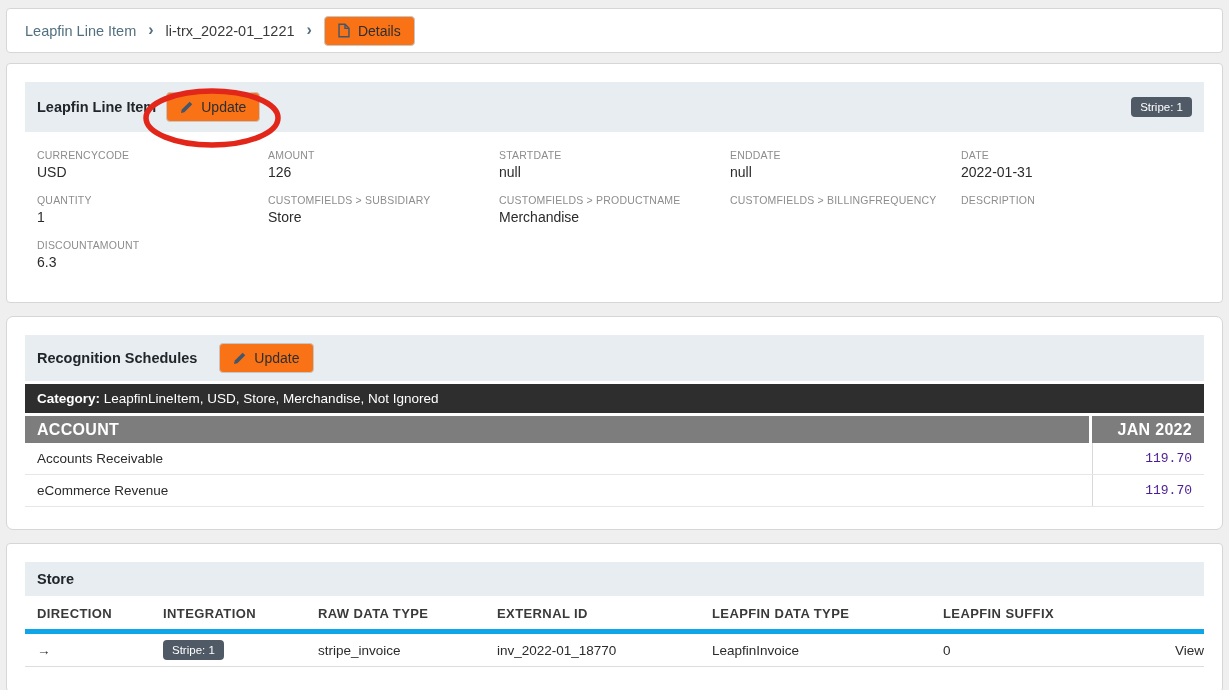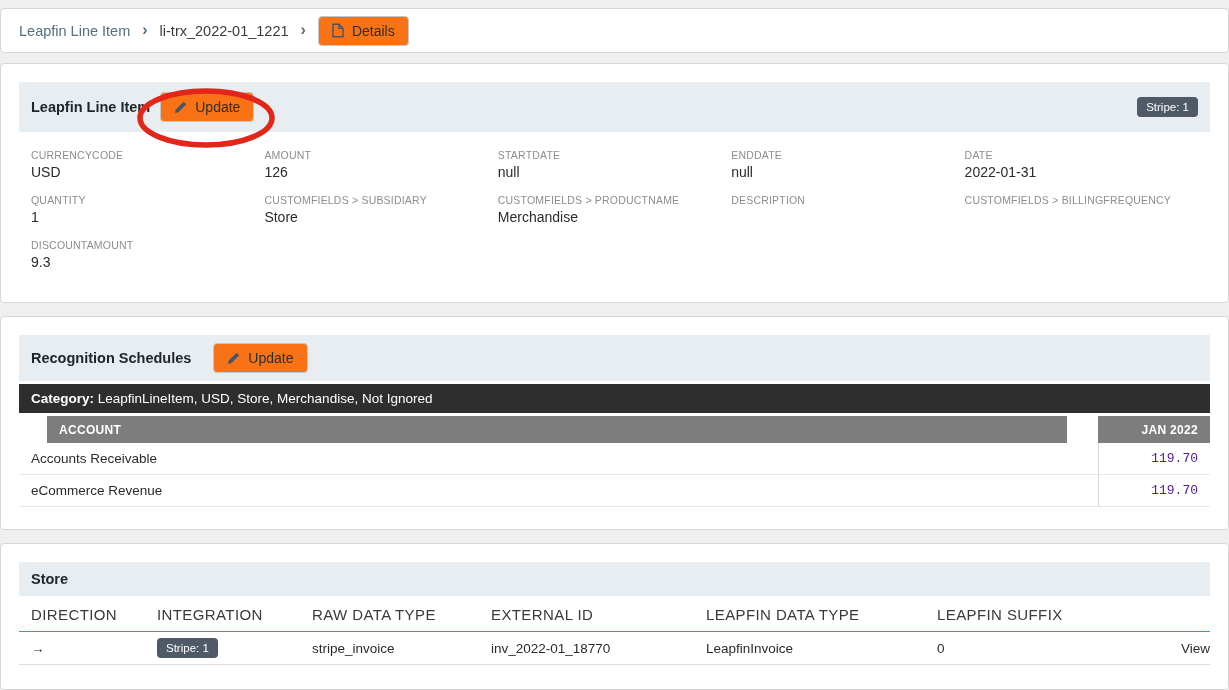--- a/index.html
+++ b/index.html
@@ -3,21 +3,21 @@
 <meta charset="utf-8">
 <style>
   * { margin:0; padding:0; box-sizing:border-box; }
   html,body { background:#efefef; }
   body {
     font-family:"Liberation Sans", sans-serif;
     color:#2d2d2d;
     width:1229px; height:690px;
     overflow:hidden;
   }
-  .page { width:1229px; height:690px; padding:8px 0; }
+  .page { width:1229px; height:690px; padding:8px 6px; }
 
   .card {
     background:#fff;
     border:1px solid #d6d6d6;
     border-radius:4px;
     position:relative;
   }
 
   
   .crumb-bar {
@@ -73,36 +73,36 @@
   }
   .field { margin-bottom:12px; min-height:33px; }
   .field-label {
     font-size:10.5px; color:#8d8d8d;
     letter-spacing:.2px;
     text-transform:uppercase;
   }
   .field-value { font-size:14px; color:#2b2b2b; margin-top:3px; min-height:17px; }
 
   
-  .card-rec { margin-top:13px; padding:18px 18px 22px 18px; }
+  .card-rec { margin-top:13px; padding:18px 18px 22px 18px;border-radius:7px; }
   .card-rec .strip { height:46px; }
   .card-rec .btn { margin-left:22px; }
   .category-bar {
     margin-top:3px;
     background:#2e2e2e; color:#fff;
     font-size:13.5px;
     padding:7px 12px;
   }
   .category-bar b { font-weight:bold; }
   .rec-head {
     margin-top:3px;
     display:flex; gap:3px;
     height:27px;
   }
-  .rec-head .cell { background:#7d7d7d; color:#fff; font-size:12px; font-weight:bold; letter-spacing:.3px; display:flex; align-items:center;margin-left:28px; }
+  .rec-head .cell { background:#7d7d7d; color:#fff; font-size:16px; font-weight:bold; letter-spacing:.3px; display:flex; align-items:center; }
   .rec-head .c-account { flex:1; padding-left:12px; }
   .rec-head .c-amount  { width:112px; justify-content:flex-end; padding-right:12px; }
   .rec-row {
     display:flex; height:32px; align-items:center;
     border-bottom:1px solid #e6e6e6;
   }
   .rec-row .c-account { flex:1; padding-left:12px; font-size:13.5px; color:#2b2b2b; }
   .rec-row .c-amount {
     width:112px; text-align:right; padding-right:12px;
     border-left:1px solid #d9d9d9;
@@ -110,24 +110,24 @@
     font-family:Liberation Mono, monospace;
     font-size:13px; color:#4c1d95;margin-left:21px;
   }
 
   
   .card-links { margin-top:13px; padding:18px 18px 24px 18px; }
   .card-links .strip { height:34px; }
   .links-table { width:100%; border-collapse:collapse; margin-top:2px; }
   .links-table th {
     text-align:left;
-    font-size:15px; font-weight:normal; color:#3a3a3a;
+    font-size:13px; font-weight:bold; color:#3a3a3a;
     letter-spacing:.4px;
     padding:8px 0 8px 12px;
-    border-bottom:1px solid #0ea5e9;
+    border-bottom:5px solid #0ea5e9;
     text-transform:uppercase;
     white-space:nowrap;
   }
   .links-table td {
     padding:6px 0 6px 12px;
     border-bottom:1px solid #ddd;
     font-size:13.5px; color:#2b2b2b;
     height:31px;
   }
   .col-direction { width:126px; }
@@ -211,30 +211,30 @@
       </div>
       <div class="field">
         <div class="field-label">CUSTOMFIELDS &gt; SUBSIDIARY</div>
         <div class="field-value">Store</div>
       </div>
       <div class="field">
         <div class="field-label">CUSTOMFIELDS &gt; PRODUCTNAME</div>
         <div class="field-value">Merchandise</div>
       </div>
       <div class="field">
+        <div class="field-label">CUSTOMFIELDS &gt; BILLINGFREQUENCY</div>
+        <div class="field-value"></div>
+      </div>
+      <div class="field">
         <div class="field-label">DESCRIPTION</div>
         <div class="field-value"></div>
       </div>
       <div class="field">
-        <div class="field-label">CUSTOMFIELDS &gt; BILLINGFREQUENCY</div>
-        <div class="field-value"></div>
-      </div>
-      <div class="field">
         <div class="field-label">DISCOUNTAMOUNT</div>
-        <div class="field-value">9.3</div>
+        <div class="field-value">6.3</div>
       </div>
     </div>
   </div>
 
   <div class="card card-rec">
     <div class="strip">
       <span class="strip-title">Recognition Schedules</span>
       <button class="btn">
         <span>
           <svg width="13" height="13" viewBox="0 0 16 16">

